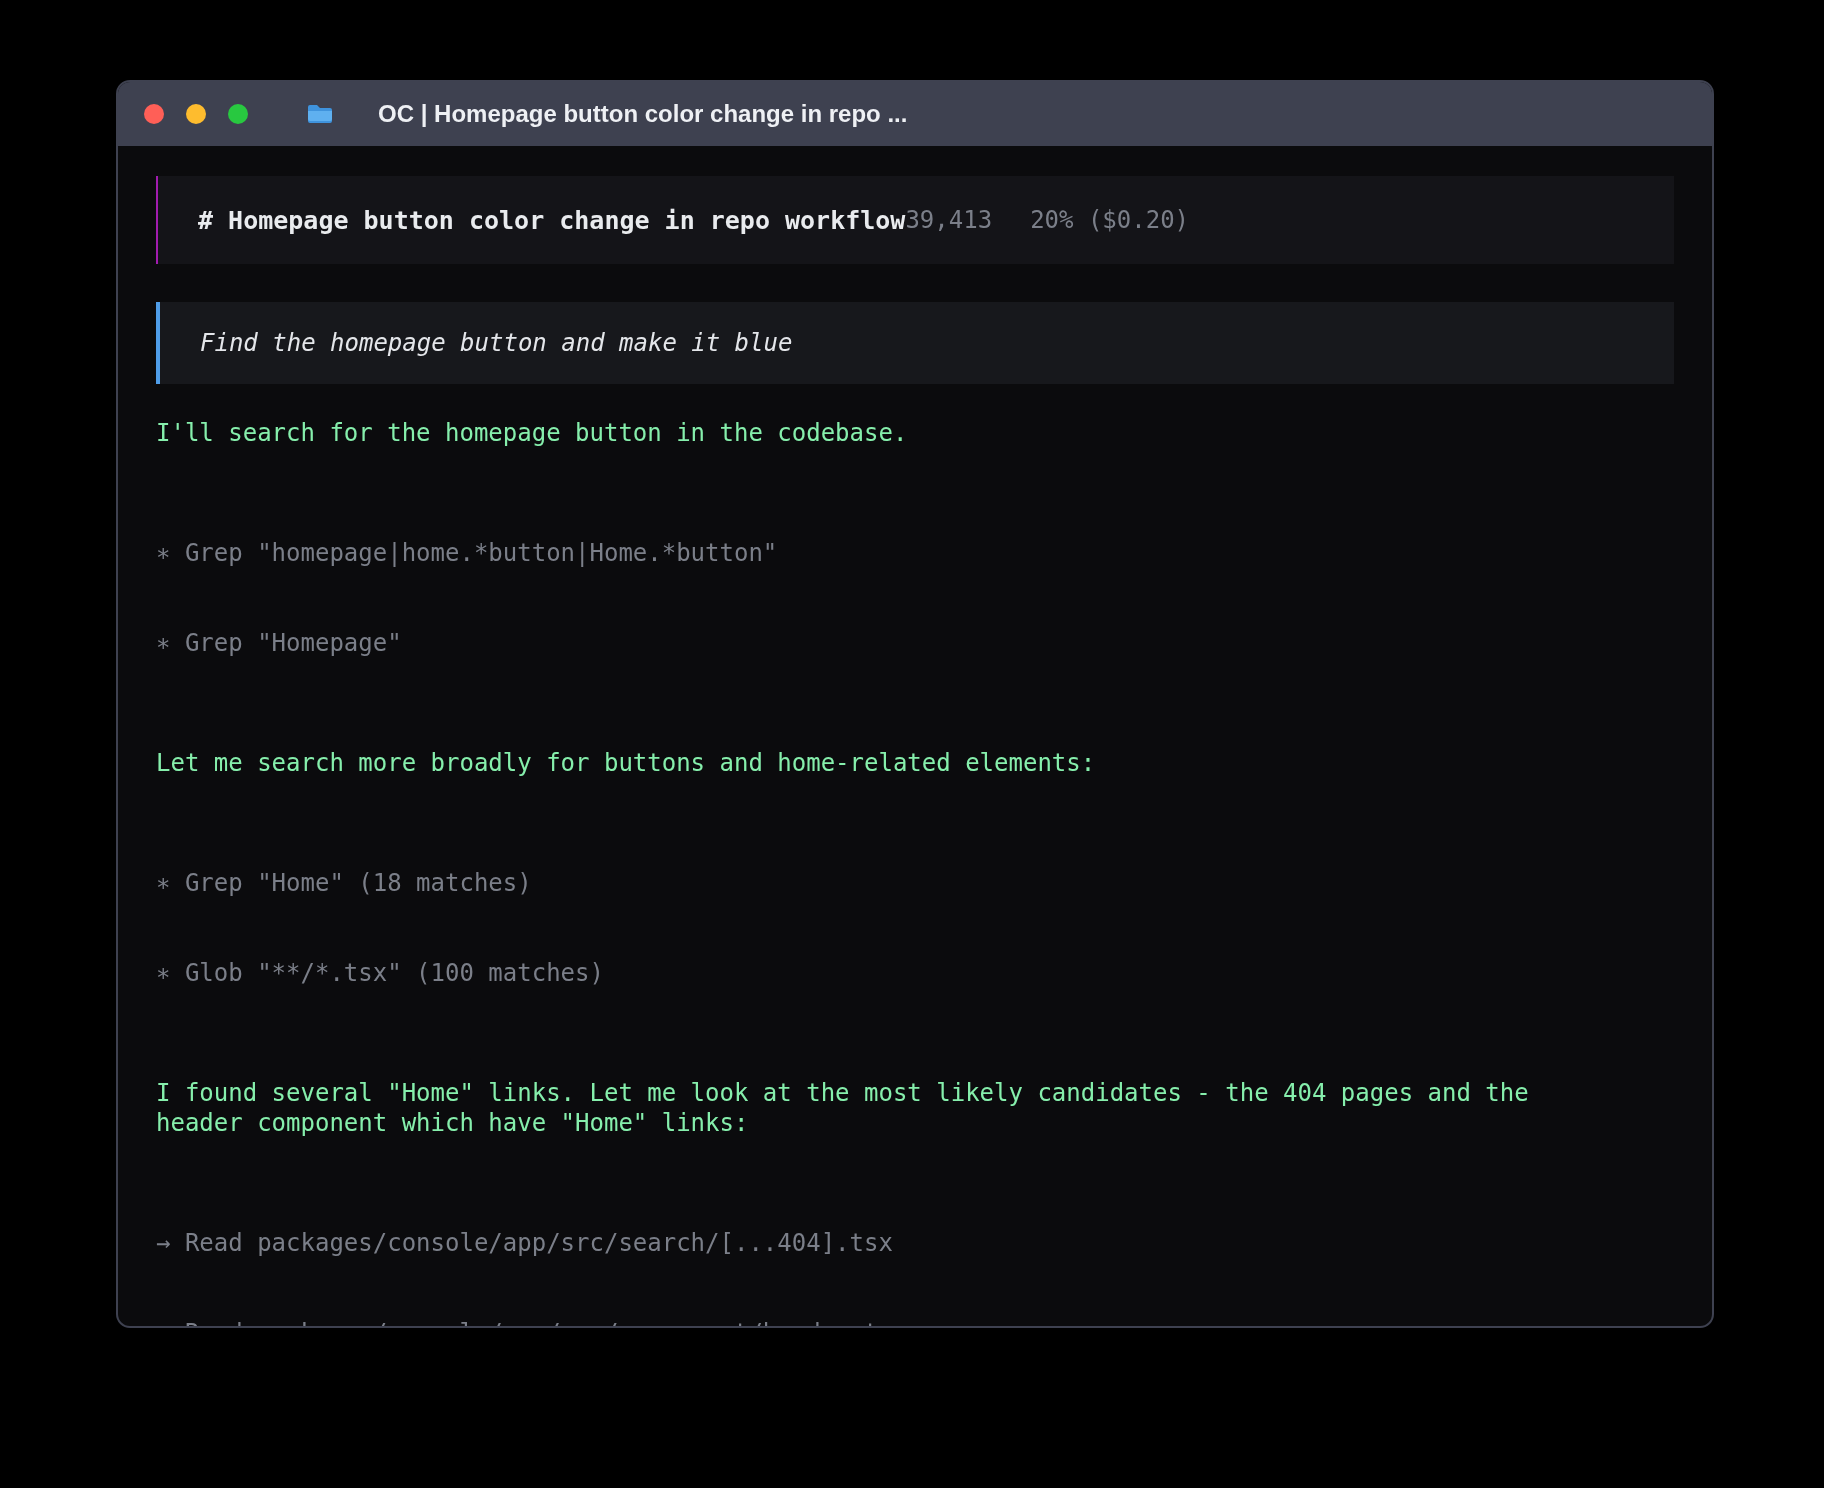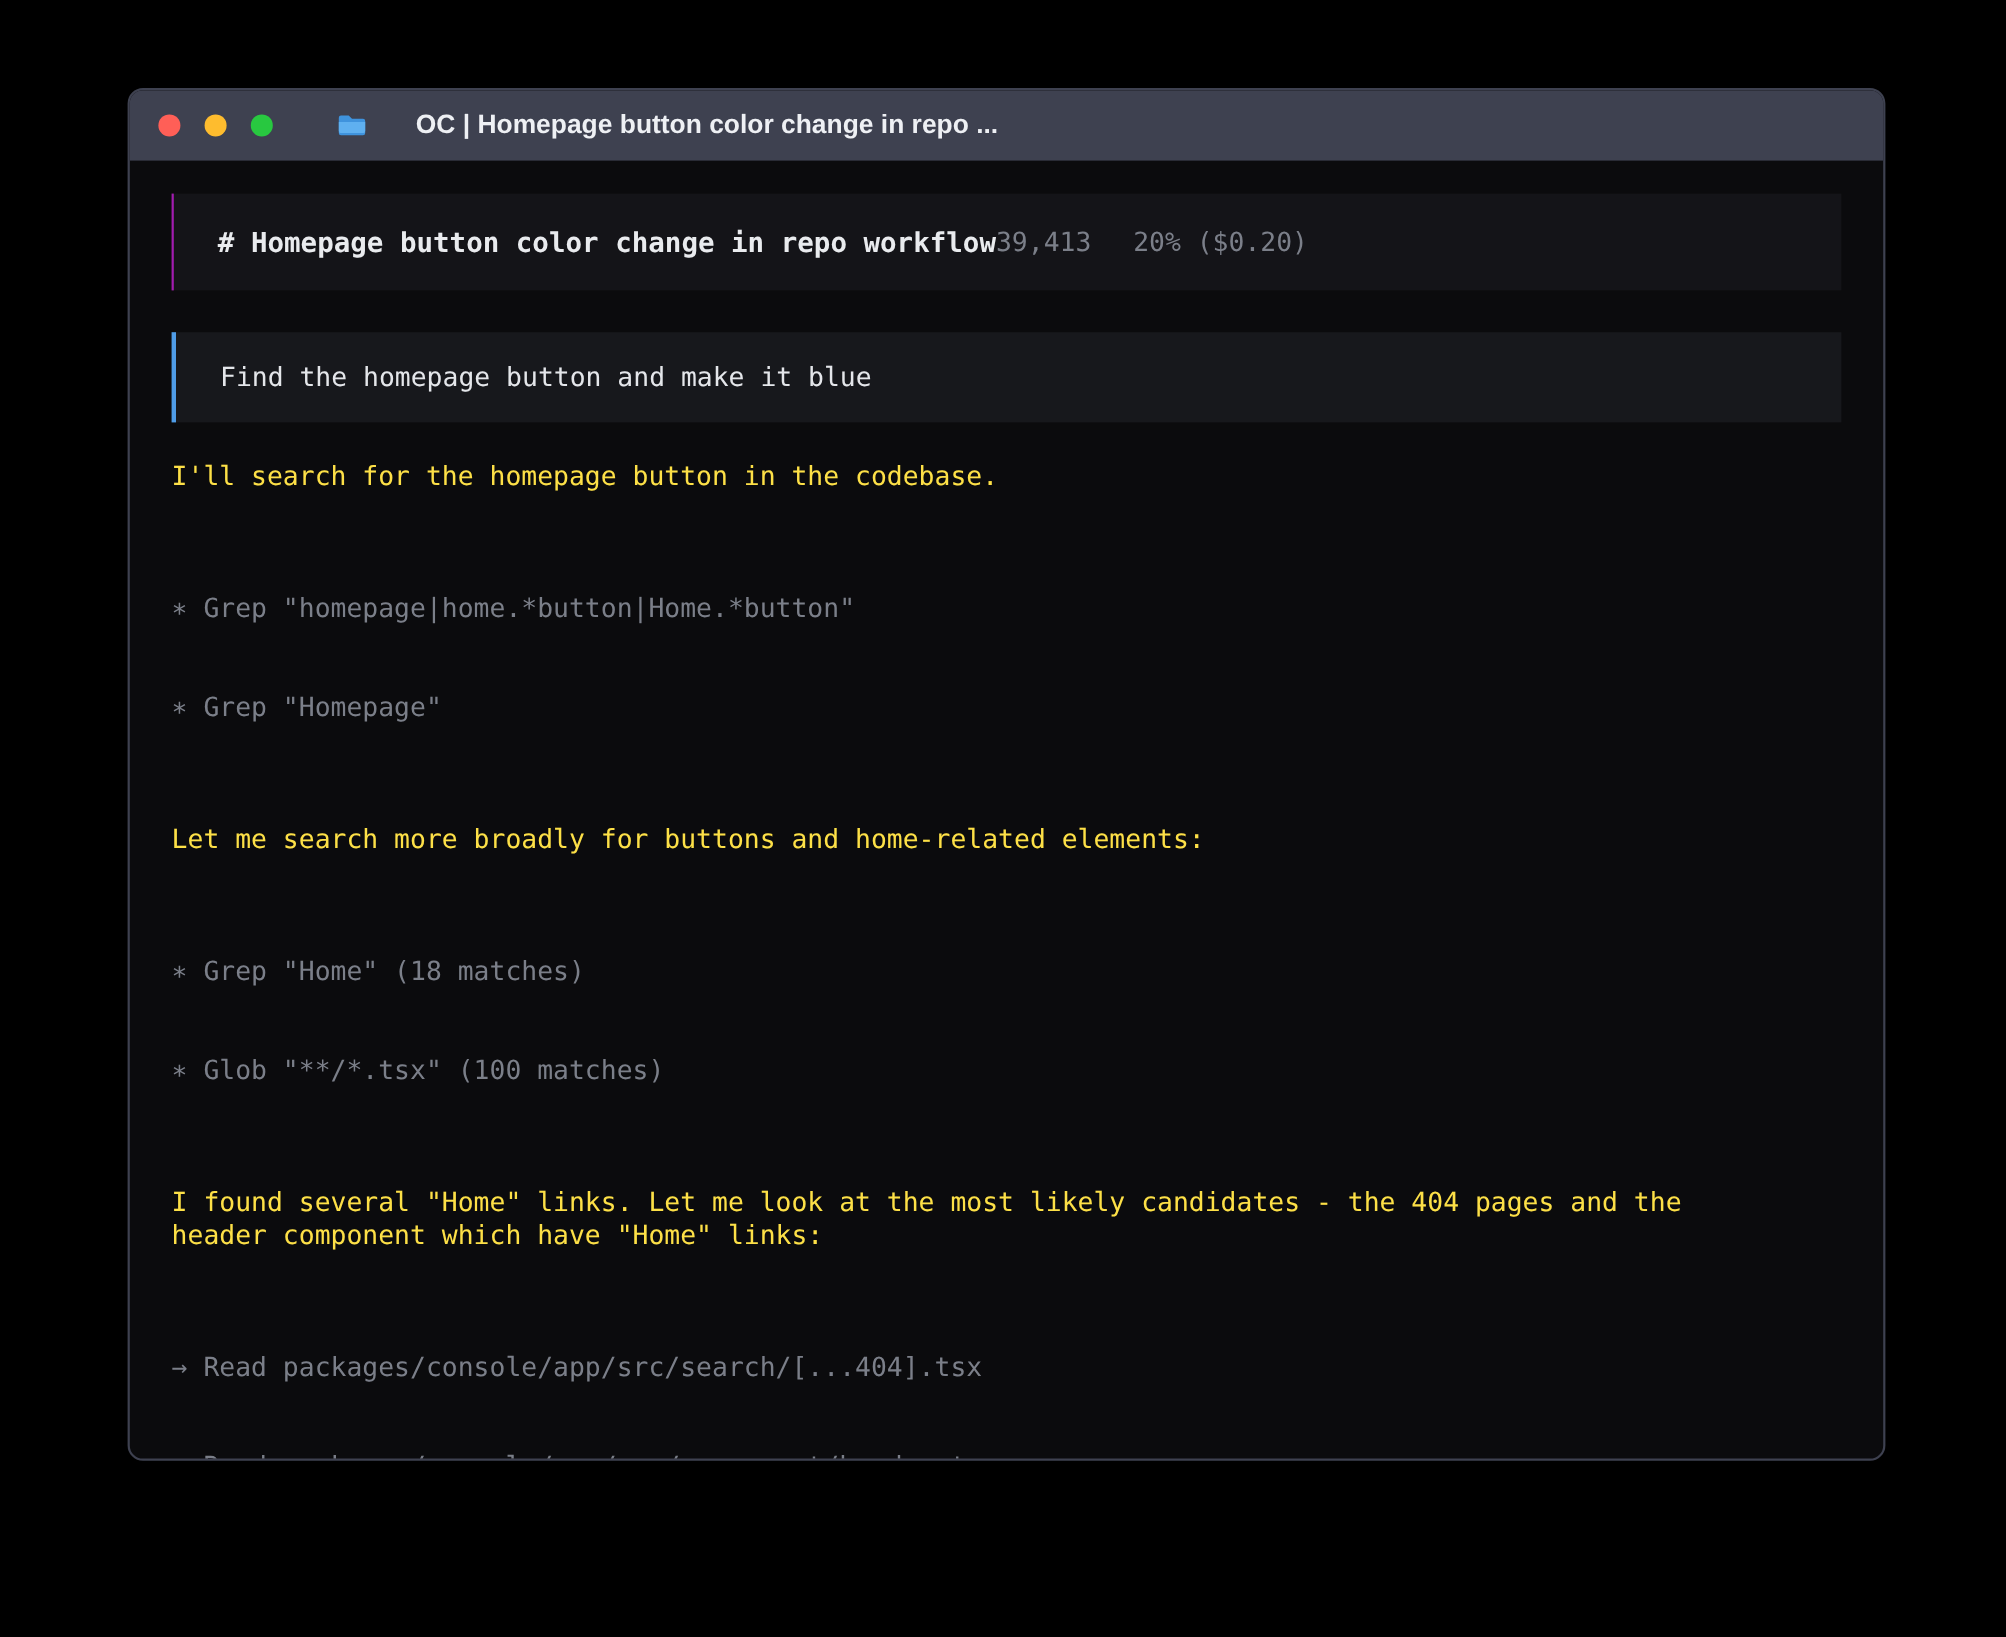--- a/index.html
+++ b/index.html
@@ -30,25 +30,25 @@
     background:#141418; border-left:2px solid #a21caf; height:88px;
     display:flex; align-items:center; justify-content:flex-start;
     padding:0 40px; margin-bottom:38px;
   }
   .session-title { font-weight:bold; font-size:25px; color:#e9ebee; white-space:nowrap; }
   .session-stats { display:flex; gap:38px; font-size:24px; color:#7b7f89; white-space:nowrap; }
 
   .user-msg {
     background:#17181c; border-left:4px solid #4f9de8; height:82px;
     display:flex; align-items:center; padding:0 40px;
-    font-size:24px; color:#e4e6ea; margin-bottom:34px;
+    font-size:24px; color:#e4e6ea; margin-bottom:34px;font-style:italic;
   }
 
   .para {
-    font-size:24px; line-height:30px; color:#fde047;
+    font-size:24px; line-height:30px; color:#86efac;
     margin-bottom:30px; max-width:1420px;
   }
   .tools { font-size:24px; line-height:30px; color:#7b7f89; margin-bottom:30px; white-space:pre; }
 </style>
 </head>
 <body>
 
 <div>
   <div class="window">
 

